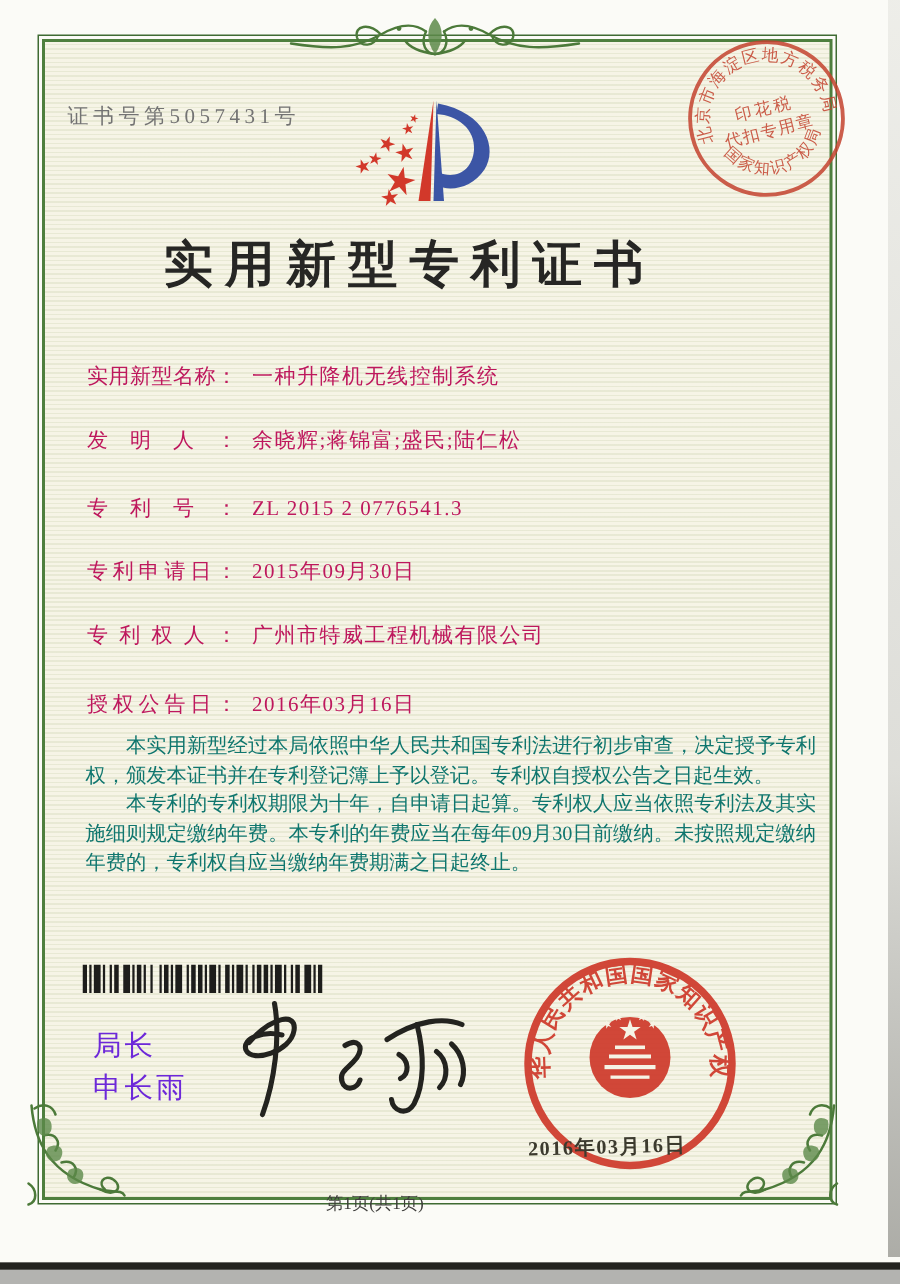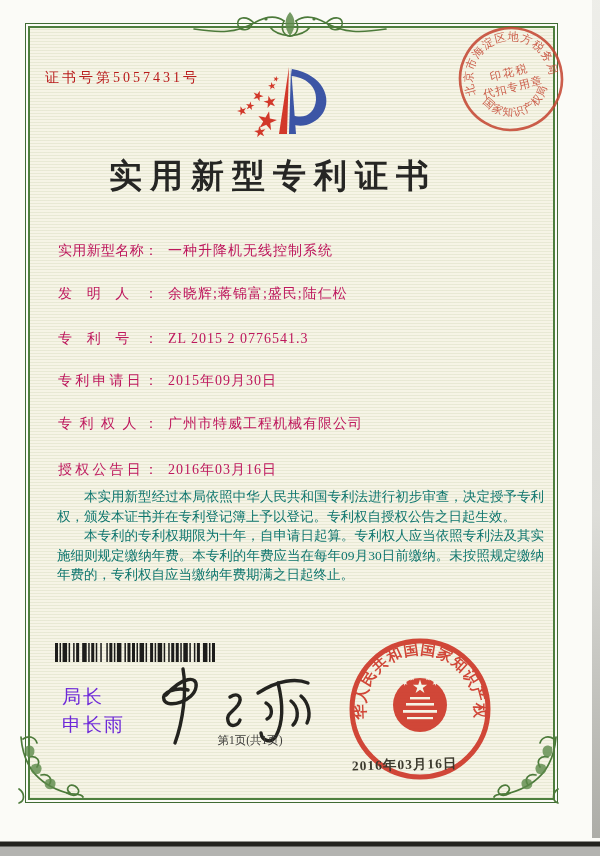--- a/index.html
+++ b/index.html
@@ -8,35 +8,35 @@
   
   .bottom-edge{position:absolute;left:0;top:838px;width:600px;height:18px;
     background:linear-gradient(180deg,#fbfbf7 0 3px,#23231f 4px 8px,#b3b3b0 9px 100%);}
   .right-edge{position:absolute;right:0;top:0;width:8px;height:856px;
     background:linear-gradient(180deg,#e9e9e4 0,#d4d4cf 60%,#8f8f89 100%);opacity:.75;}
   
   .frame{position:absolute;left:25px;top:23px;width:531px;height:778px;border:1px solid #3f6b33;}
   .frame-inner{position:absolute;left:2px;top:2px;right:2px;bottom:2px;border:2px solid #4e7f3e;
     background-color:#f6f4e6;
     background-image:repeating-linear-gradient(0deg,rgba(130,152,82,0.12) 0 1px,rgba(0,0,0,0) 1px 3px);}
-  .cert-no{position:absolute;left:45px;top:69px;font-size:14px;letter-spacing:3px;color:#b91c1c;}
+  .cert-no{position:absolute;left:45px;top:69px;font-size:14px;letter-spacing:3px;color:#737373;}
   .title{position:absolute;left:25px;top:154px;width:496px;text-align:center;
     font-size:33px;font-weight:bold;letter-spacing:8px;color:#262624;}
   .field{position:absolute;left:58px;font-size:14px;color:#be185d;white-space:nowrap;}
   .field .lbl{display:inline-block;width:100px;text-align-last:justify;text-align:justify;}
   .field .val{margin-left:10px;letter-spacing:1px;}
   .paras{position:absolute;left:57px;top:487px;width:487px;font-size:13.5px;line-height:19.5px;
     color:#0f766e;text-align:justify;}
   .paras p{margin:0;text-indent:2em;}
   .barcode{position:absolute;left:55px;top:643px;width:160px;height:19px;}
   .signer{position:absolute;left:62px;font-size:19px;color:#6d28d9;letter-spacing:2px;}
   .sig-svg{position:absolute;left:138px;top:663px;}
   .seal-date{position:absolute;left:352px;top:756px;font-size:13.5px;font-weight:600;color:#3c3a2e;
     letter-spacing:1px;transform:rotate(-1.5deg);z-index:6;}
-  .footer{position:absolute;left:25px;top:733px;width:450px;text-align:center;font-size:11.5px;color:#3d3d3a;}
+  .footer{position:absolute;left:25px;top:795px;width:450px;text-align:center;font-size:11.5px;color:#3d3d3a;}
   .official-seal{position:absolute;left:344px;top:633px;z-index:5;opacity:.92;}
   .tax-seal{position:absolute;left:455px;top:23px;z-index:7;opacity:.85;transform:rotate(-14deg);}
   .ornament-top{position:absolute;left:192px;top:5px;z-index:2;}
   .corner{position:absolute;top:735px;z-index:3;}
   .corner.left{left:15px;}
   .corner.right{left:490px;transform:scaleX(-1);}
   .logo{position:absolute;left:228px;top:55px;}
   text{font-family:"Liberation Serif","DejaVu Serif",serif;}
 </style>
 </head>

